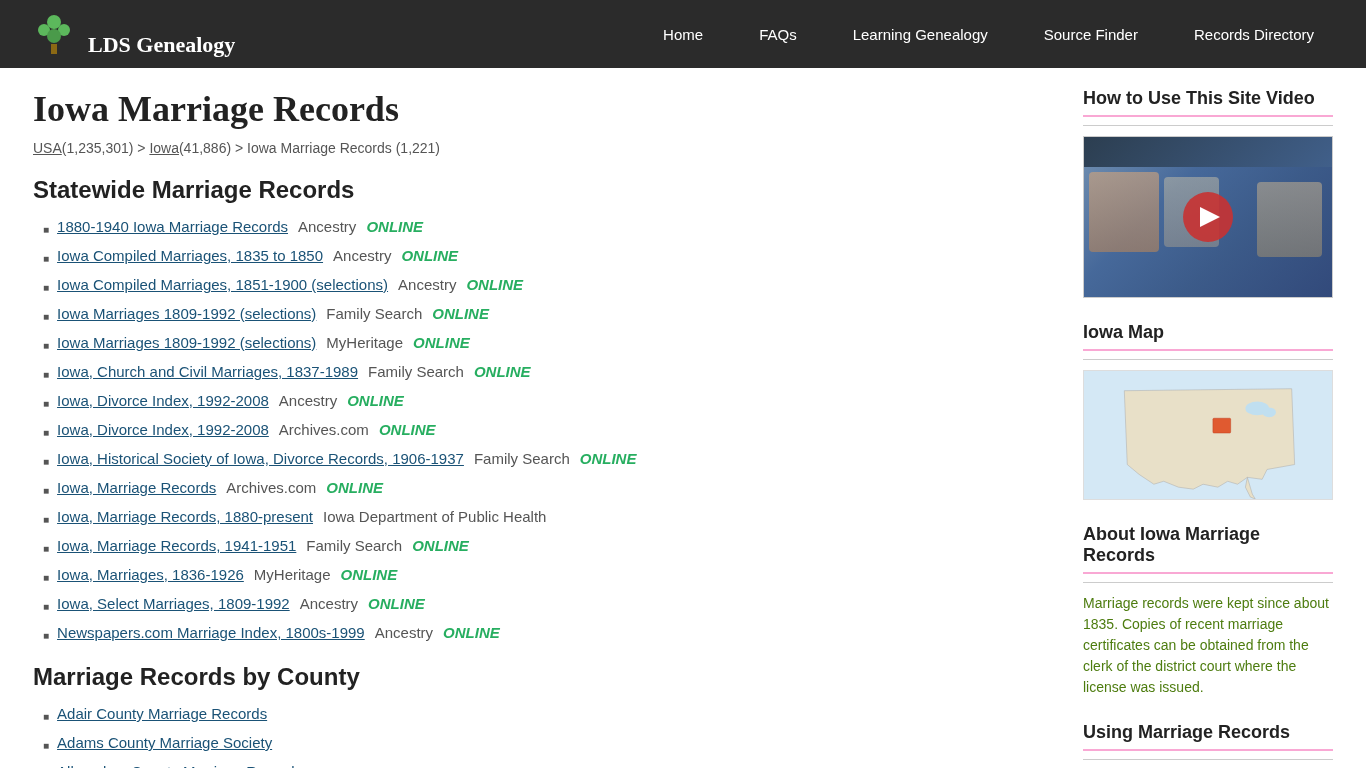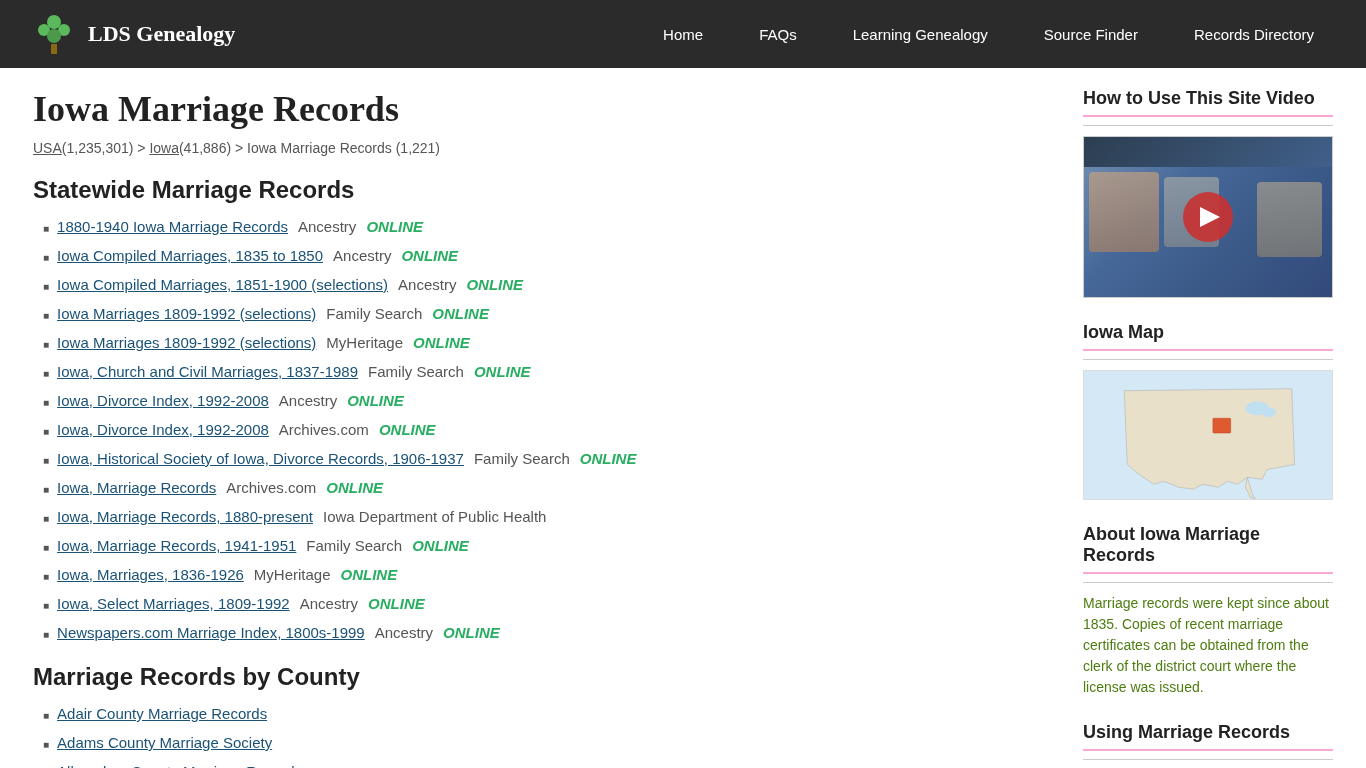--- a/index.html
+++ b/index.html
@@ -8,21 +8,21 @@
     
     .nav-bar {
       background: #2b2b2b;
       display: flex;
       align-items: center;
       padding: 0 30px;
       height: 68px;
     }
     .nav-logo {
       display: flex;
-      align-items: center;
+      align-items: flex-end;
       gap: 10px;
       color: #fff;
       font-size: 22px;
       font-weight: bold;
       text-decoration: none;
       margin-right: 60px;
       white-space: nowrap;
     }
     .logo-icon {
       width: 48px;
@@ -83,21 +83,21 @@
       margin: 20px 0 12px 0;
       font-family: Arial, sans-serif;
     }
     .record-list {
       list-style: none;
       padding-left: 10px;
       margin-bottom: 10px;
     }
     .record-list li {
       display: flex;
-      align-items: center;
+      align-items: flex-end;
       gap: 8px;
       margin-bottom: 8px;
       font-family: Arial, sans-serif;
       font-size: 15px;
       line-height: 1.4;
     }
     .record-list li::before {
       content: "■";
       font-size: 10px;
       color: #555;

